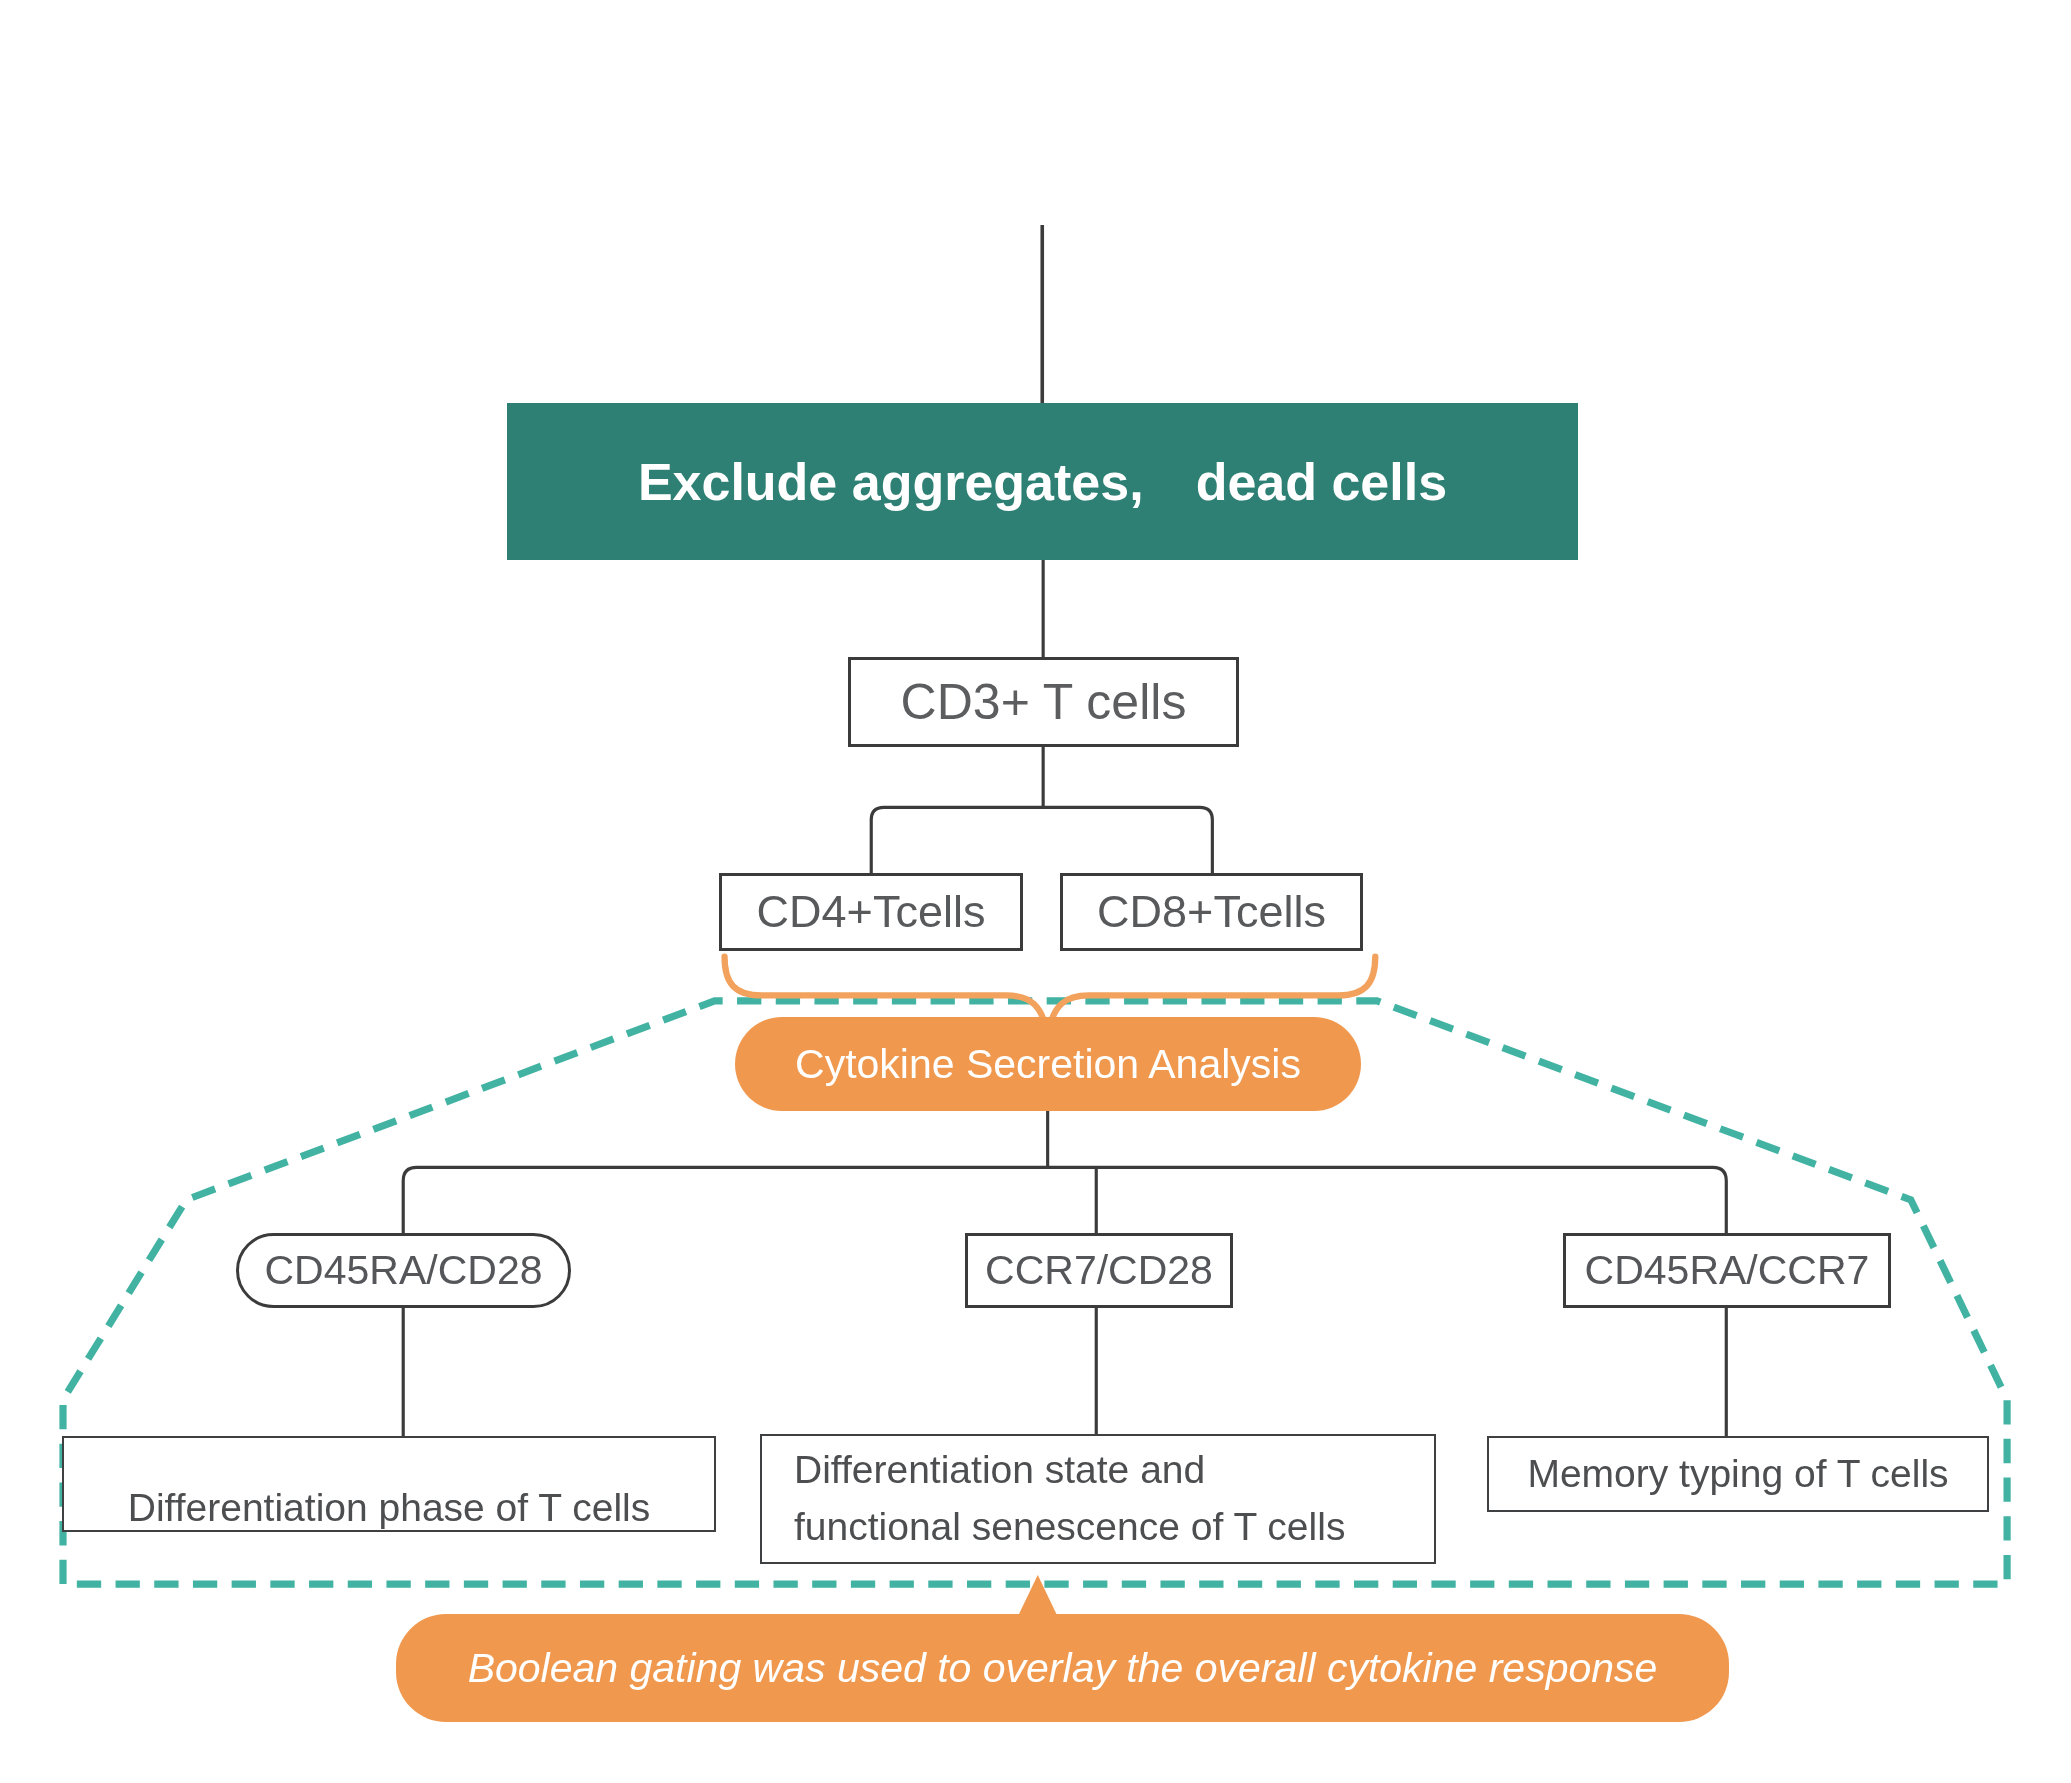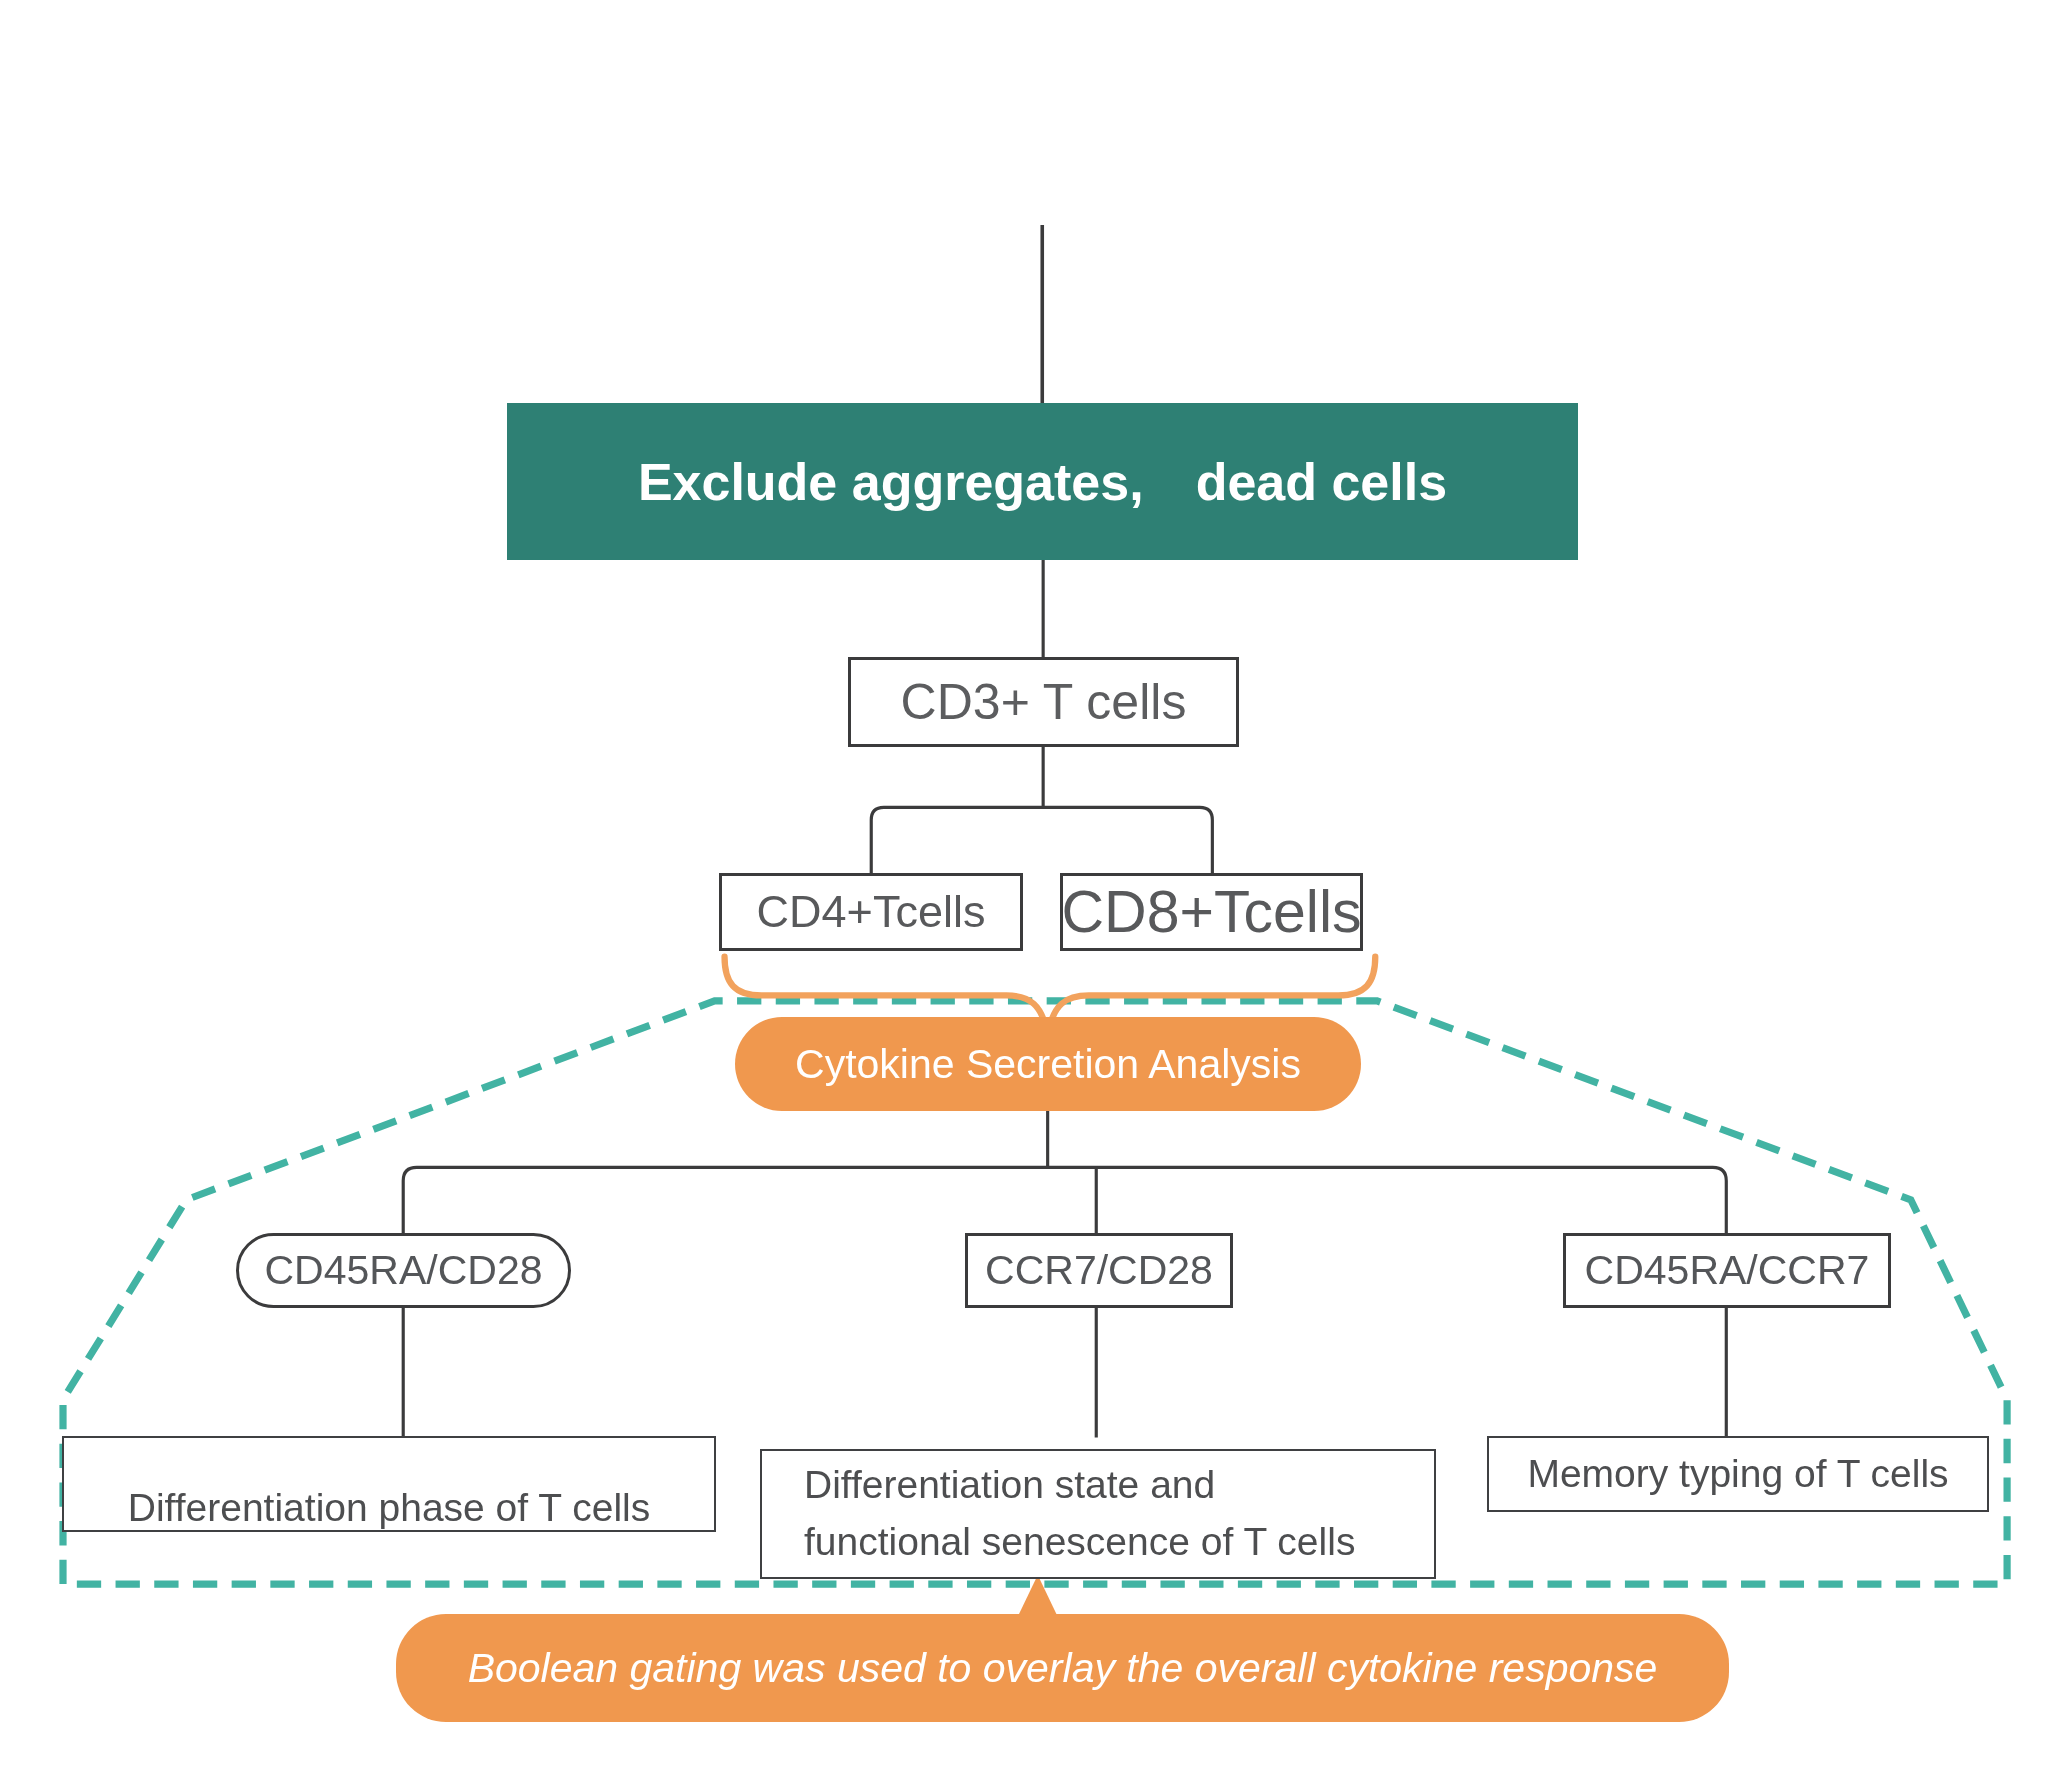--- a/index.html
+++ b/index.html
@@ -12,29 +12,29 @@
   .fill-orange{background:#F0984E;color:#ffffff;}
   .fill-teal{background:#2E8074;color:#ffffff;}
   .outlined{background:#ffffff;border:3.6px solid #3B3B3C;color:#545659;}
   .outlined-thin{background:#ffffff;border:2.7px solid #3F4042;color:#4D4E50;}
   .bold{font-weight:700;}
   
   .pbmc{left:869px;top:58px;width:347px;height:173px;font-size:65px;letter-spacing:1.8px;}
   .exclude{left:507px;top:403px;width:1071px;height:157px;font-size:52px;text-align:right;}
   .cd3{left:848px;top:657px;width:391px;height:90px;font-size:50px;color:#5C5D5F;}
   .cd4{left:719px;top:873px;width:304px;height:78px;font-size:45px;color:#58595B;align-items:center;}
-  .cd8{left:1060px;top:873px;width:303px;height:78px;font-size:59px;color:#58595B;}
+  .cd8{left:1060px;top:873px;width:303px;height:78px;font-size:45px;color:#58595B;}
   .pill{left:735px;top:1017px;width:626px;height:94px;border-radius:47px;font-size:41px;}
   .stadium{left:236px;top:1233px;width:335px;height:75px;border-radius:38px;font-size:41px;}
   .ccr7{left:965px;top:1233px;width:268px;height:75px;font-size:41px;}
   .cd45ccr7{left:1563px;top:1233px;width:328px;height:75px;font-size:41px;}
   .desc1{left:62px;top:1436px;width:654px;height:96px;font-size:39px;align-items:flex-end;}
   .desc2{left:760px;top:1434px;width:676px;height:130px;font-size:39px;
          flex-direction:column;align-items:flex-start;justify-content:center;
-         padding-left:42px;text-align:left;line-height:1.45;margin-top:15px;}
+         padding-left:32px;text-align:left;line-height:1.45;}
   .desc3{left:1487px;top:1436px;width:502px;height:76px;font-size:39px;}
   .banner{left:396px;top:1614px;width:1333px;height:108px;border-radius:50px;font-size:41px;font-style:italic;}
 </style>
 </head>
 <body>
 
 <div id="stage">
 
   <svg id="wires" width="2071" height="1783" viewBox="0 0 2301 1981">
 

